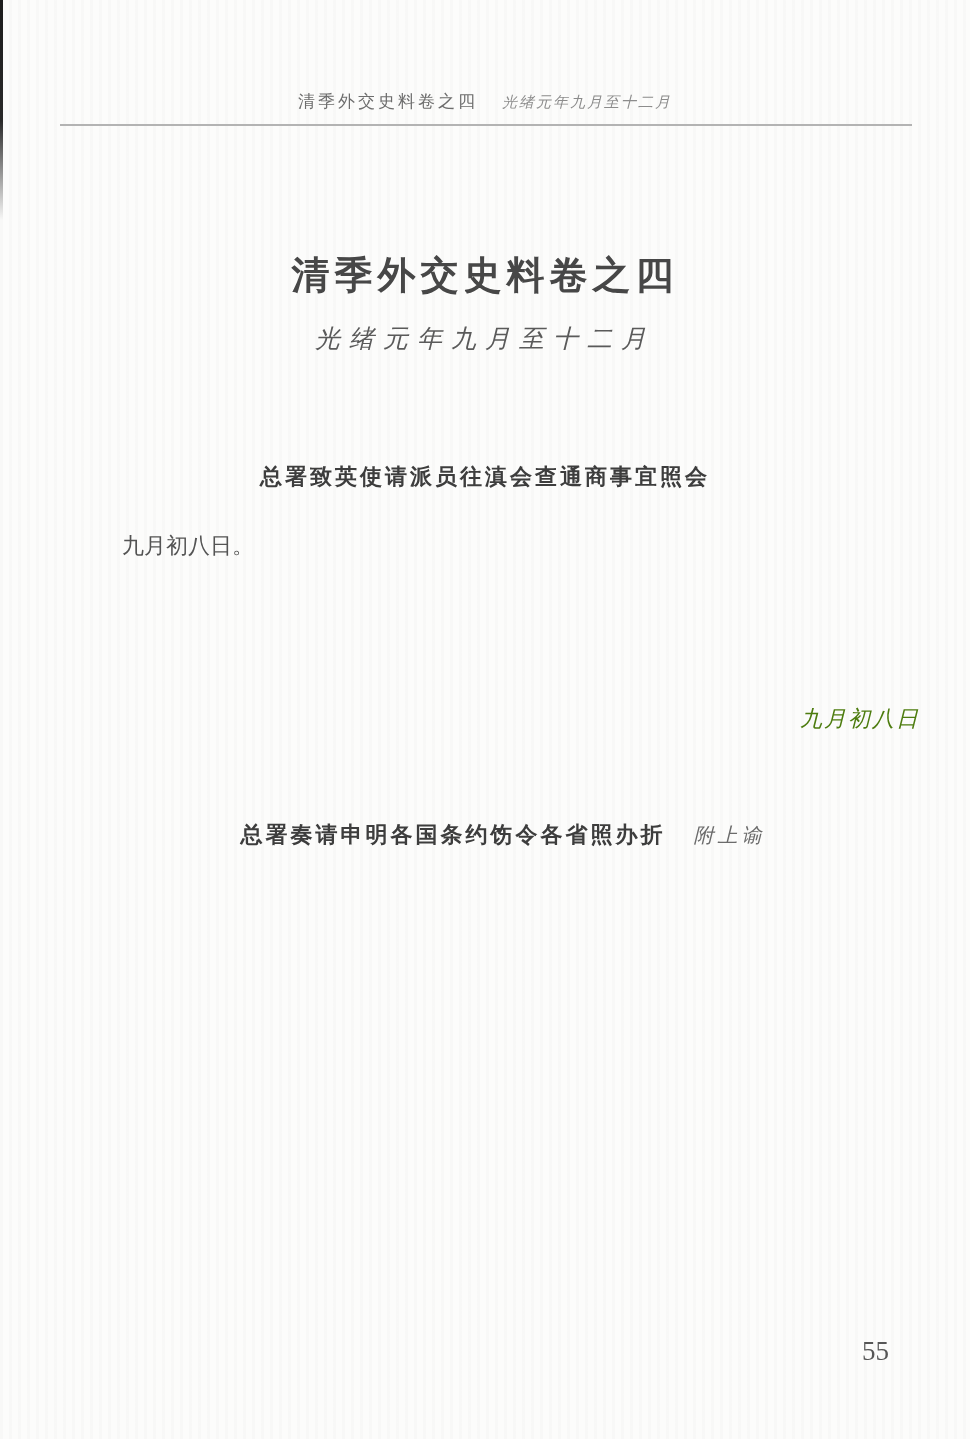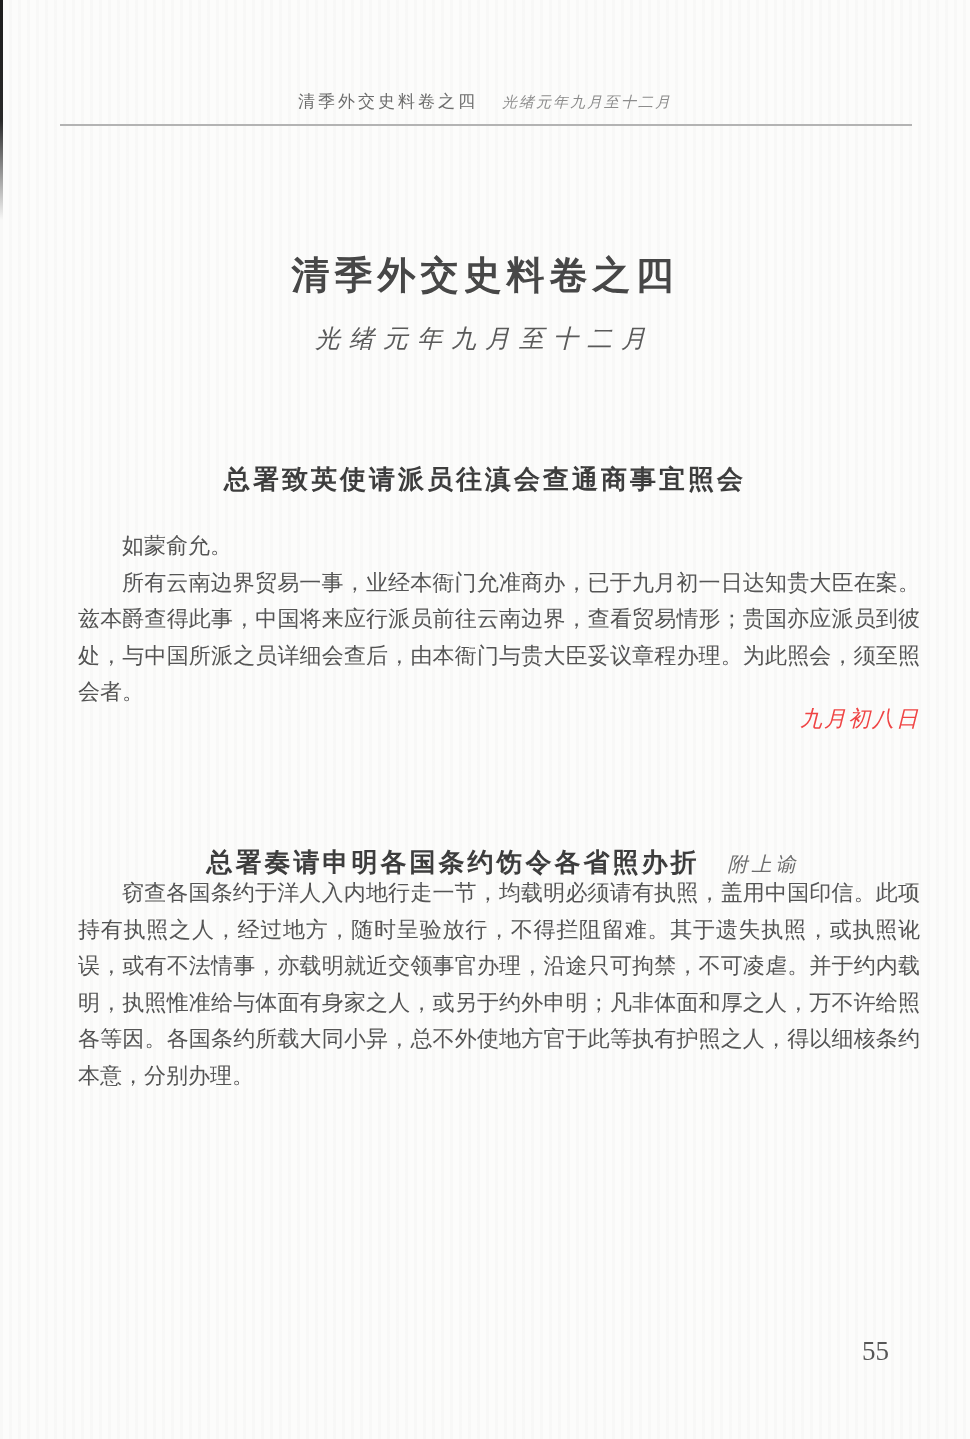--- a/index.html
+++ b/index.html
@@ -54,47 +54,47 @@
     text-align:center;
     font-size:25px;color:#5a5a5a;font-style:italic;
     letter-spacing:9px;white-space:nowrap;
   }
   .section-heading{
     position:absolute;left:0;right:0;
     text-align:center;white-space:nowrap;
   }
   .section-heading .hd-main{
     font-family:"Liberation Sans","DejaVu Sans",sans-serif;
-    font-size:26px;font-weight:bold;color:#3d3d3d;
+    font-size:22px;font-weight:bold;color:#3d3d3d;
     letter-spacing:3px;
     margin-top:9px;
   }
   .section-heading .hd-note{
     font-size:20px;color:#6b6b6b;font-style:italic;
     letter-spacing:4px;margin-left:28px;
   }
   .heading-1{top:462px;}
-  .heading-2{top:845px;padding-left:36px;}
+  .heading-2{top:820px;padding-left:36px;}
   .body-block{
     position:absolute;left:78px;width:842px;
   }
   .body-1{top:528px;}
   .body-2{top:875px;}
   .body-block p{
     margin:0;
     font-size:22px;
     line-height:36.5px;
     color:#545454;
     text-align:justify;
     text-indent:2em;
   }
   .dateline{
     position:absolute;top:704px;left:78px;width:842px;
     text-align:right;
-    font-size:22px;color:#ef4444;font-style:italic;
+    font-size:22px;color:#4d7c0f;font-style:italic;
     letter-spacing:2px;
   }
   .page-number{
     position:absolute;top:1336px;left:862px;
     font-size:27px;color:#565656;
   }
 </style>
 </head>
 <body>
 
@@ -110,29 +110,27 @@
 
   <div class="main-title">清季外交史料卷之四</div>
 
   <div class="main-subtitle">光绪元年九月至十二月</div>
 
   <div class="section-heading heading-1">
     <span class="hd-main">总署致英使请派员往滇会查通商事宜照会</span>
   </div>
 
   <div class="body-block body-1">
-    <p>如蒙俞允。</p>
-    <p>所有云南边界贸易一事，业经本衙门允准商办，已于九月初一日达知贵大臣在案。兹本爵查得此事，中国将来应行派员前往云南边界，查看贸易情形；贵国亦应派员到彼处，与中国所派之员详细会查后，由本衙门与贵大臣妥议章程办理。为此照会，须至照会者。</p>
+    <p>九月初八日。</p>
   </div>
 
   <div class="dateline">九月初八日</div>
 
   <div class="section-heading heading-2">
     <span class="hd-main">总署奏请申明各国条约饬令各省照办折</span><span class="hd-note">附上谕</span>
   </div>
 
   <div class="body-block body-2">
-    <p>窃查各国条约于洋人入内地行走一节，均载明必须请有执照，盖用中国印信。此项持有执照之人，经过地方，随时呈验放行，不得拦阻留难。其于遗失执照，或执照讹误，或有不法情事，亦载明就近交领事官办理，沿途只可拘禁，不可凌虐。并于约内载明，执照惟准给与体面有身家之人，或另于约外申明；凡非体面和厚之人，万不许给照各等因。各国条约所载大同小异，总不外使地方官于此等执有护照之人，得以细核条约本意，分别办理。</p>
   </div>
 
   <div class="page-number">55</div>
 
 </div>
 
 </body></html>

